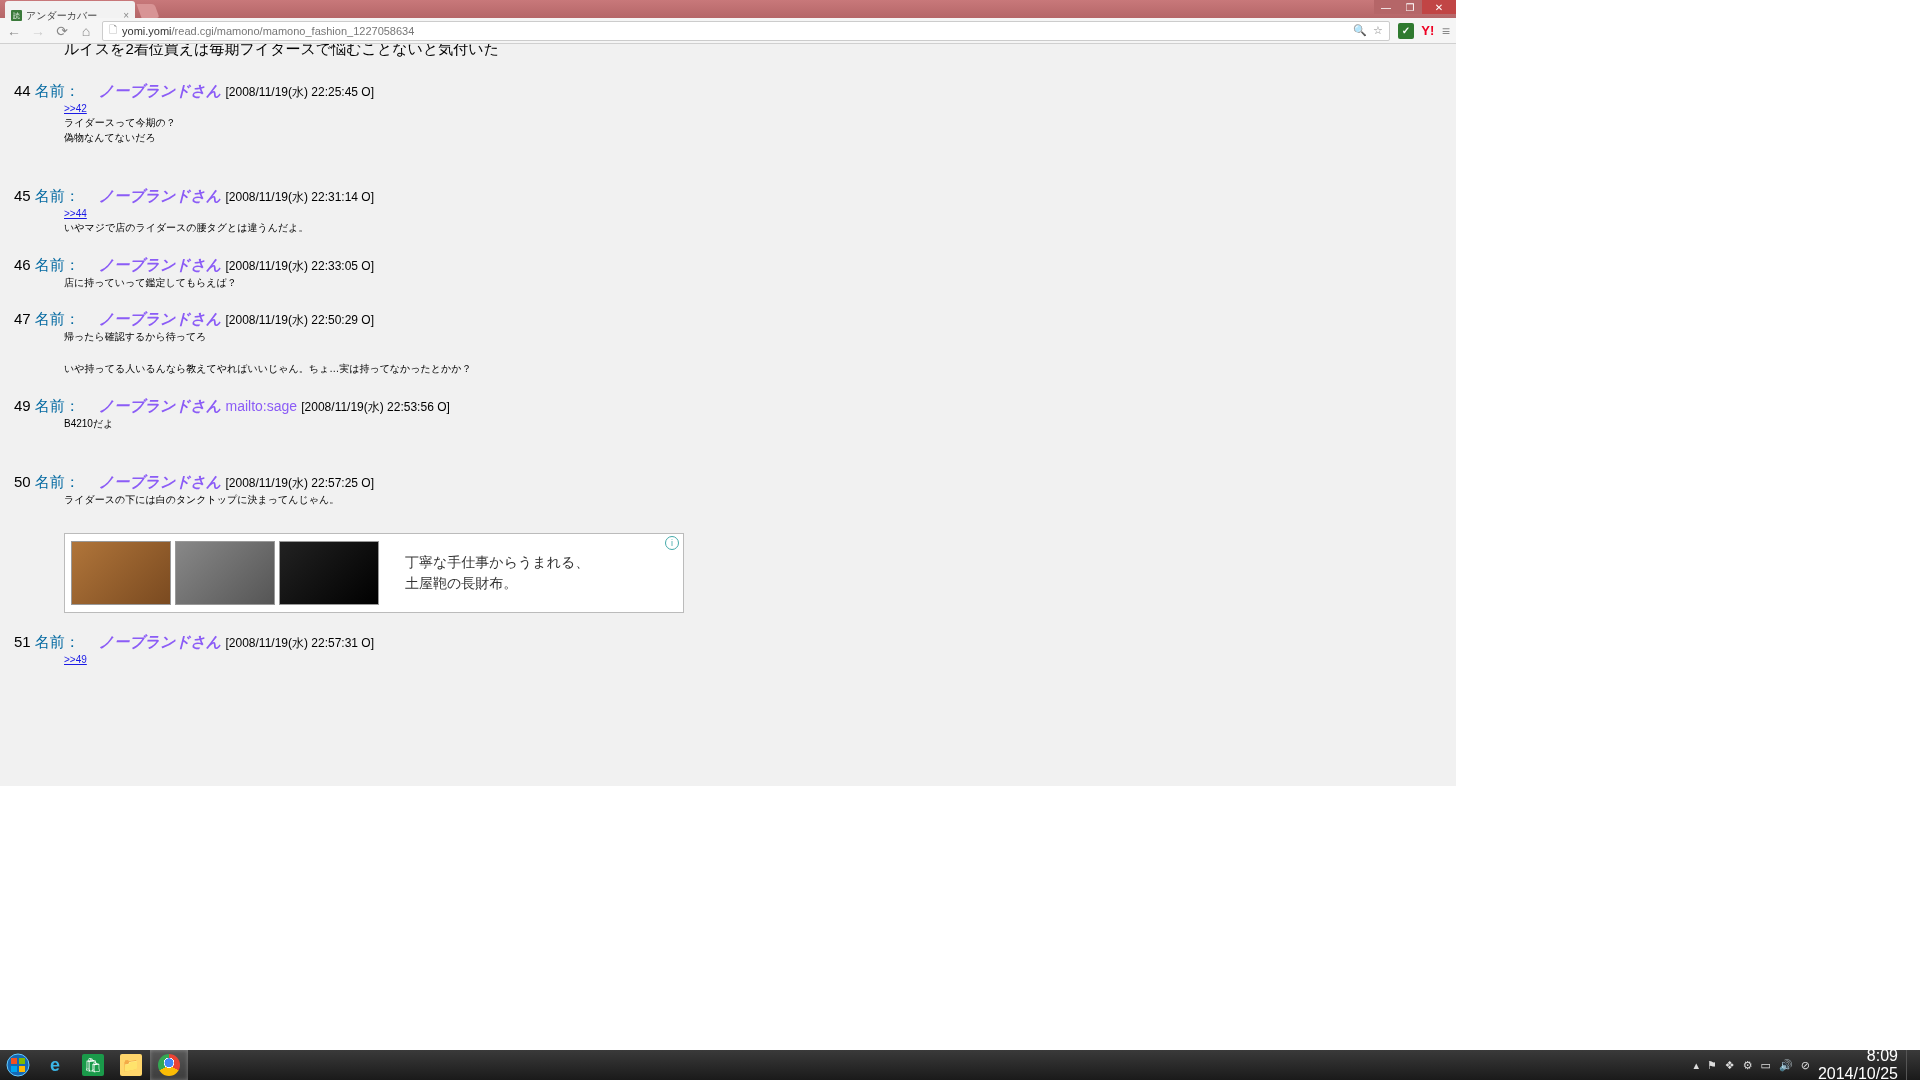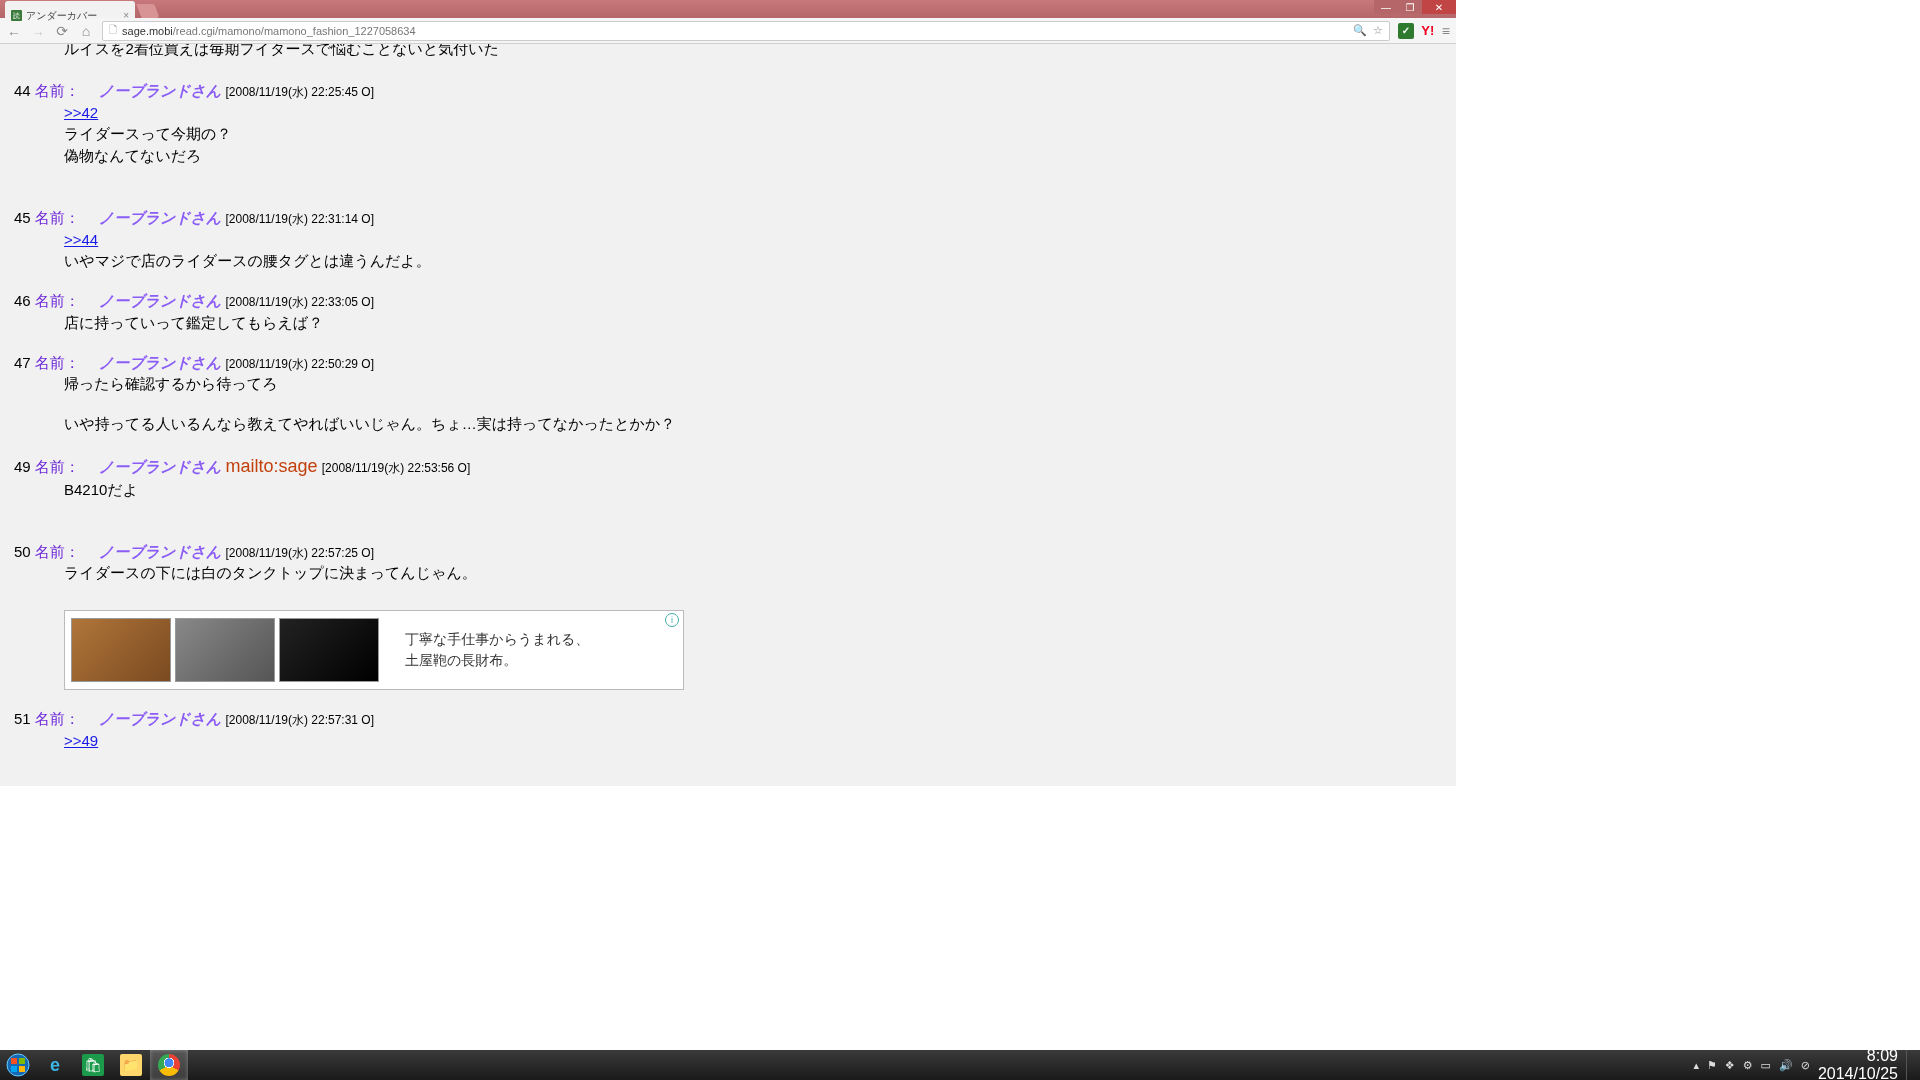--- a/index.html
+++ b/index.html
@@ -33,25 +33,25 @@
 .ext-yahoo { color: #e02; font-weight: bold; font-size: 13px; }
 .menu-icon { color: #888; font-size: 14px; }
 
 
 .content { height: 742px; overflow: hidden; background: #f1f1f1; position: relative; }
 .thread { padding-left: 14px; padding-top: 0; font-size: 14.5px; line-height: 1.45; color: #000; }
 .cut-line { margin-left: 50px; font-size: 15px; margin-top: -6px; margin-bottom: 20px; }
 .post { margin-bottom: 18px; }
 .post-head { font-size: 15px; }
 .post-num { color: #000; }
-.label-name { color: #6d28d9; }
+.label-name { color: #0369a1; }
 .poster { color: #8b5cf6; font-weight: bold; font-style: italic; margin-left: 19px; }
 .timestamp { color: #000; font-size: 12px; }
-.mailto { color: #c2410c; font-size: 18px; }
-.post-body { margin-left: 50px; font-size: 15px; }
+.mailto { color: #8b5cf6; font-size: 14px; }
+.post-body { margin-left: 50px; font-size: 10px; }
 .anchor { color: #1a1ae6; text-decoration: underline; cursor: pointer; }
 
 
 .ad { margin: 26px 0 18px 50px; border: 1px solid #bbb; width: 620px; height: 80px; position: relative; display: flex; align-items: center; background: #fff; }
 .ad-imgs { display: flex; padding: 6px; gap: 4px; }
 .ad-img { width: 100px; height: 64px; background: linear-gradient(135deg, #b0753a, #7a4a20); border: 1px solid #999; }
 .ad-img.i2 { background: linear-gradient(135deg, #888, #555); }
 .ad-img.i3 { background: linear-gradient(135deg, #222, #000); }
 .ad-text { margin-left: 20px; font-size: 14px; color: #333; line-height: 1.5; }
 .ad-info { position: absolute; top: 2px; right: 4px; width: 14px; height: 14px; border: 1px solid #4aa; color: #4aa; border-radius: 50%; font-size: 9px; display: flex; align-items: center; justify-content: center; cursor: pointer; }
@@ -97,21 +97,21 @@
   </div>
 </div>
 
 <div class="toolbar">
   <span class="nav-btn">←</span>
   <span class="nav-btn disabled">→</span>
   <span class="nav-btn">⟳</span>
   <span class="nav-btn">⌂</span>
   <div class="omnibox">
     <span class="page-icon">🗋</span>
-    <span class="url-host">sage.mobi</span>
+    <span class="url-host">yomi.yomi</span>
       <span class="url-path">/read.cgi/mamono/mamono_fashion_1227058634</span>
     <div class="omnibox-icons">
       <span>🔍</span>
       <span>☆</span>
     </div>
   </div>
   <div class="ext-icons">
     <span class="ext-icon ext-norton">✓</span>
     <span class="ext-icon ext-yahoo">Y!</span>
     <span class="menu-icon">≡</span>

